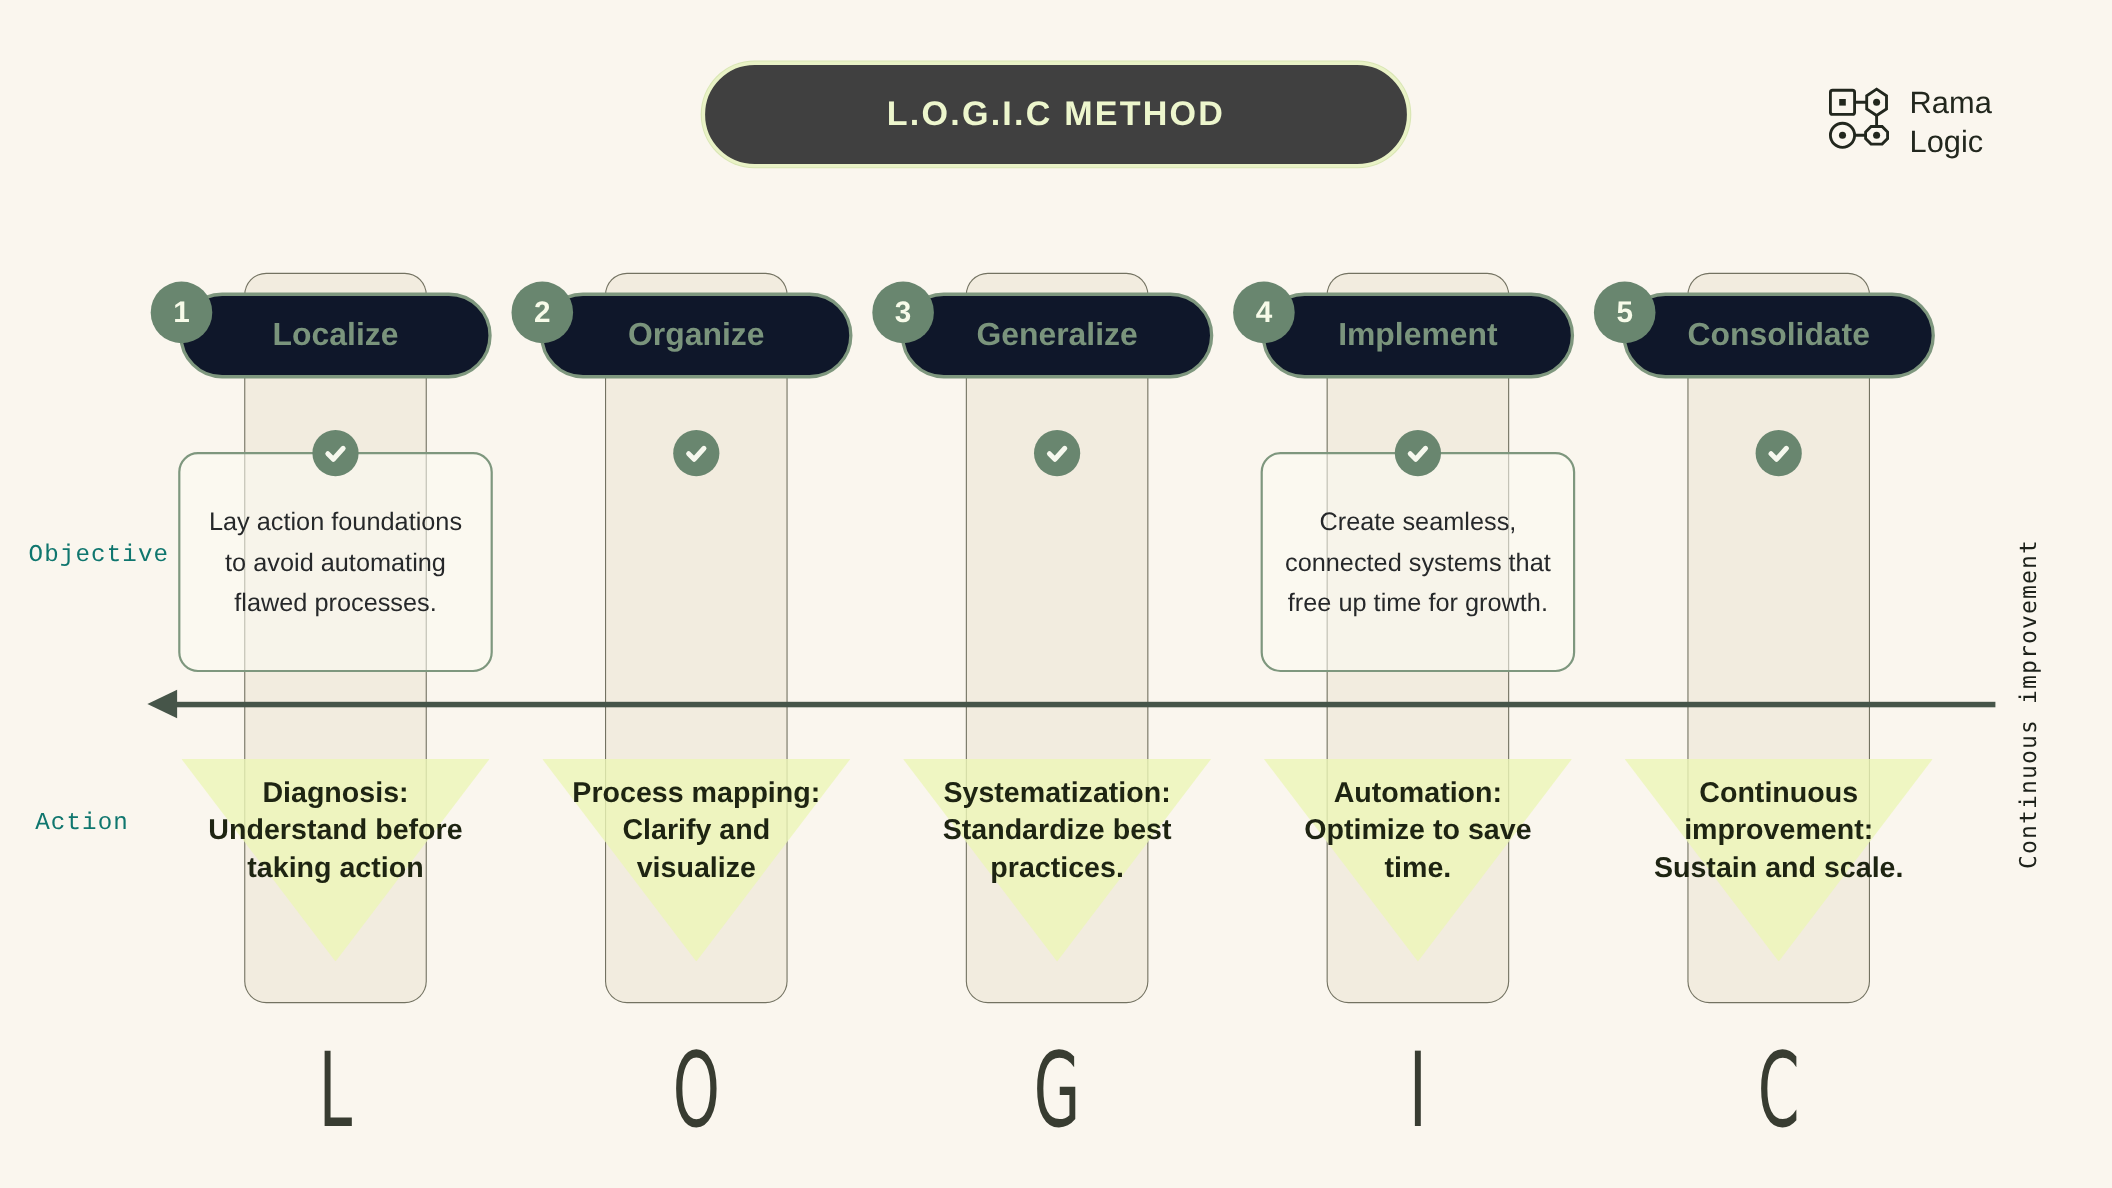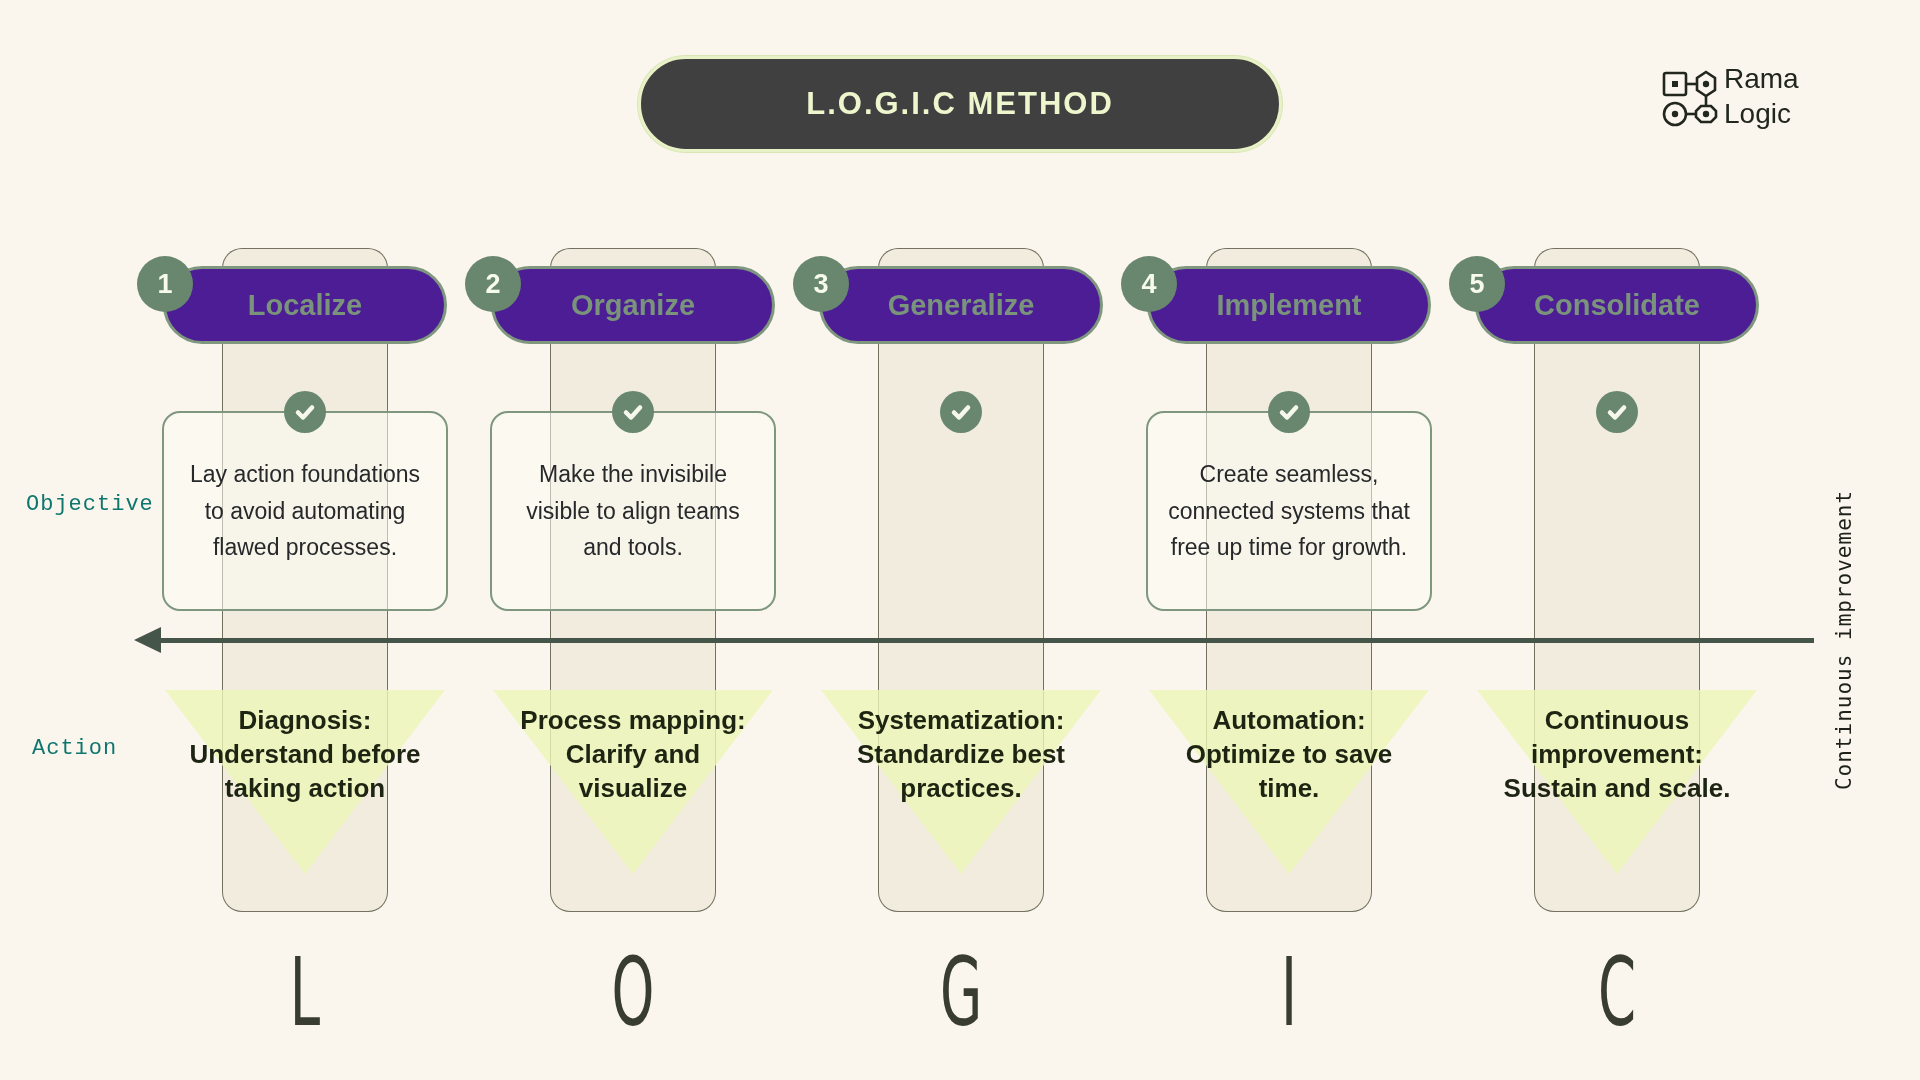--- a/index.html
+++ b/index.html
@@ -10,21 +10,21 @@
   
   .title-pill {
     position:absolute; left:50%; top:56px; transform:translateX(-50%);
     width:644px; height:96px; background:#404040; border-radius:48px;
     border:3px solid #e9f2c6; box-shadow:0 0 0 1px #d9e6b4;
     display:flex; align-items:center; justify-content:center;
   }
   .title-pill span {
     color:#edf6cd; font-size:31px; font-weight:bold; letter-spacing:2px;
   }
-  .logo { position:absolute; left:1660px; top:61px; display:flex; align-items:flex-end; }
+  .logo { position:absolute; left:1660px; top:76px; display:flex; align-items:flex-start; gap:12px; }
   .logo svg { display:block; }
   .brand-text { color:#22271e; font-size:28px; line-height:35px; font-weight:500; }
 
   
   .row-label {
     position:absolute; font-family:Liberation Mono, monospace;
     font-size:22px; color:#0f766e; letter-spacing:1px;
   }
   .label-objective { left:26px; top:492px; }
   .label-action { left:32px; top:736px; }
@@ -49,21 +49,21 @@
     position:absolute; left:81px; top:0; width:166px; height:664px;
     background:#f2ecdf; border:1px solid rgba(72,74,55,0.75); border-radius:20px; z-index:1;
   }
   .tri {
     position:absolute; left:24px; top:442px; width:280px; height:184px; z-index:2;
     background:rgba(236,246,182,0.8);
     clip-path:polygon(0 0, 100% 0, 50% 100%);
   }
   .pill {
     position:absolute; left:22px; top:18px; width:284px; height:78px;
-    background:#4c1d95; border:3px solid #7e977e; border-radius:40px;
+    background:#0f172a; border:3px solid #7e977e; border-radius:40px;
     display:flex; align-items:center; justify-content:center; z-index:3;
   }
   .pill span { color:#7a947c; font-size:29px; font-weight:bold; }
   .badge {
     position:absolute; left:-4px; top:8px; width:56px; height:56px; border-radius:50%;
     background:#69866f; color:#f7fbe9; font-size:27px; font-weight:bold;
     display:flex; align-items:center; justify-content:center; z-index:4;
   }
   .card {
     position:absolute; left:21px; top:163px; width:286px; height:200px;
@@ -149,23 +149,20 @@
     <div class="letter">L</div>
   </div>
 
   <div class="column" style="left:469px">
     <div class="strip"></div>
     <div class="tri"></div>
     <div class="pill">
       <span>Organize</span>
     </div>
     <div class="badge">2</div>
-    <div class="card">
-      <div class="card-text">Make the invisibile visible to align teams and tools.</div>
-    </div>
     <div class="check">
       <svg width="24" height="24" viewBox="0 0 24 24">
           <path d="M5 12.5 L10 17.5 L19 7.5" fill="none" stroke="#f6f8ee" stroke-width="4.5" stroke-linecap="round" stroke-linejoin="round"></path>
         </svg>
     </div>
     <div class="action-text">Process mapping: Clarify and visualize</div>
     <div class="letter">O</div>
   </div>
 
   <div class="column" style="left:797px">

